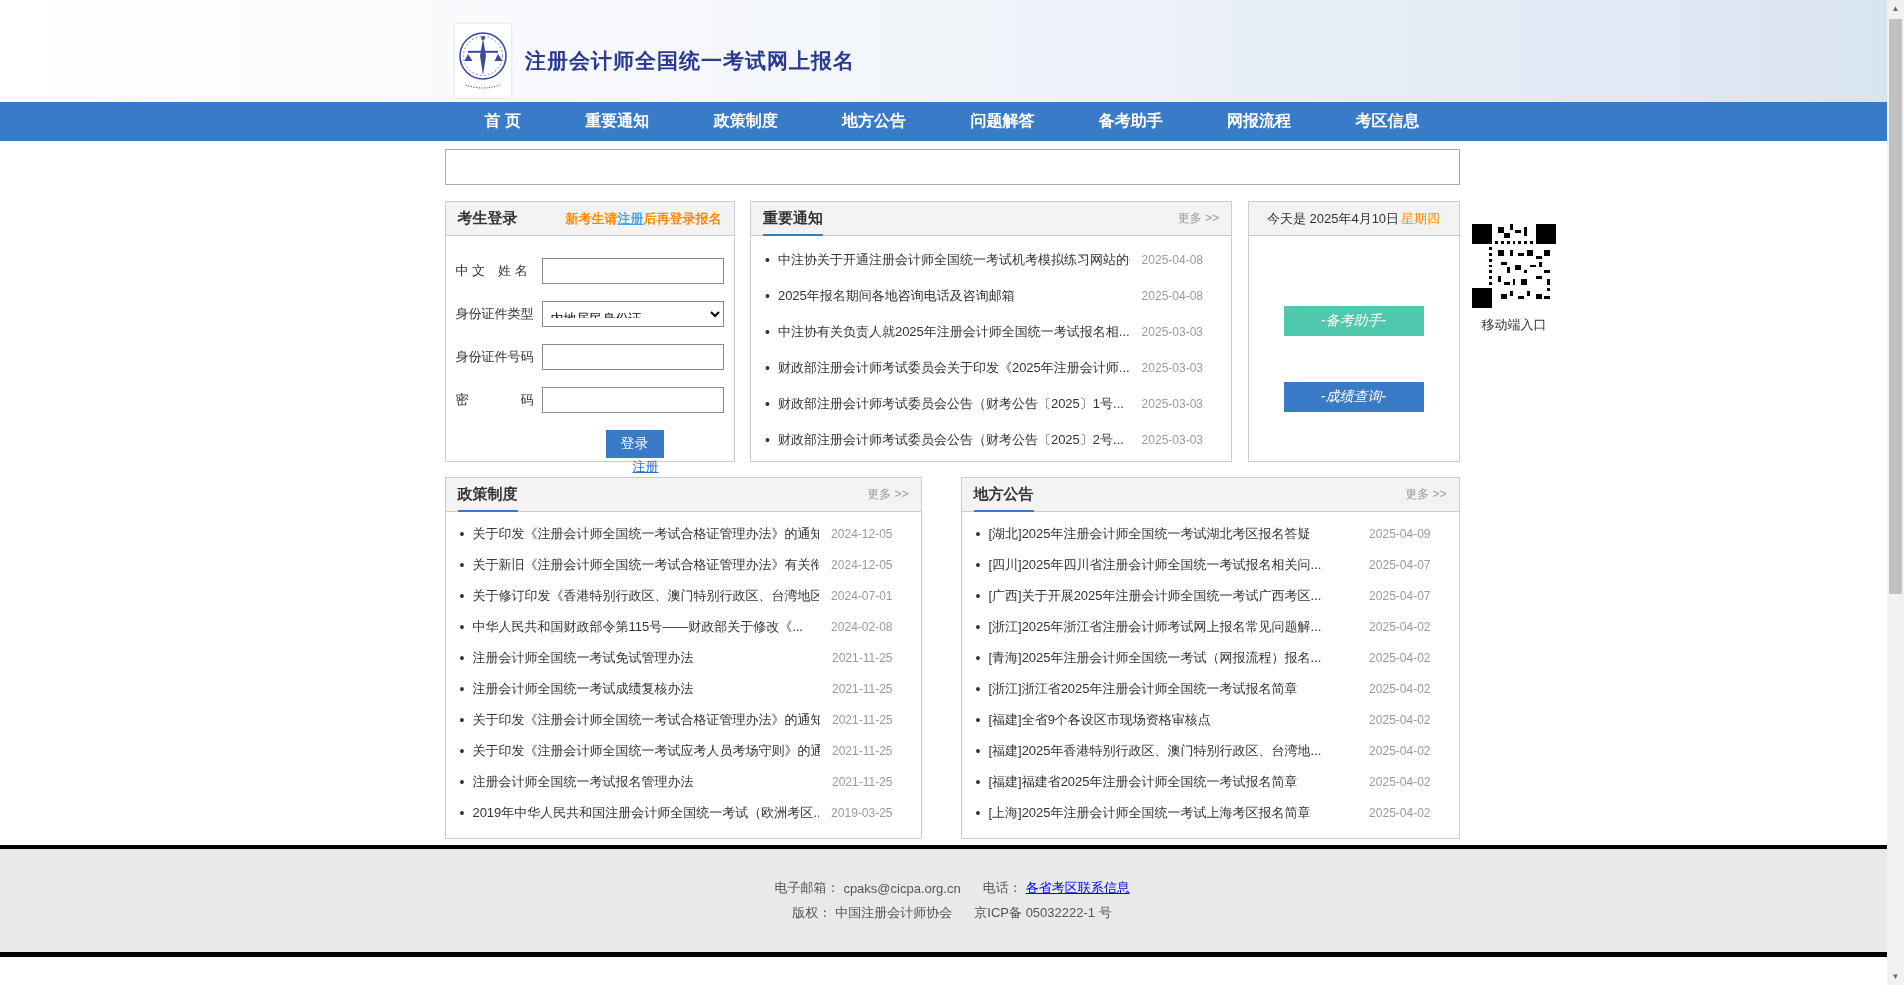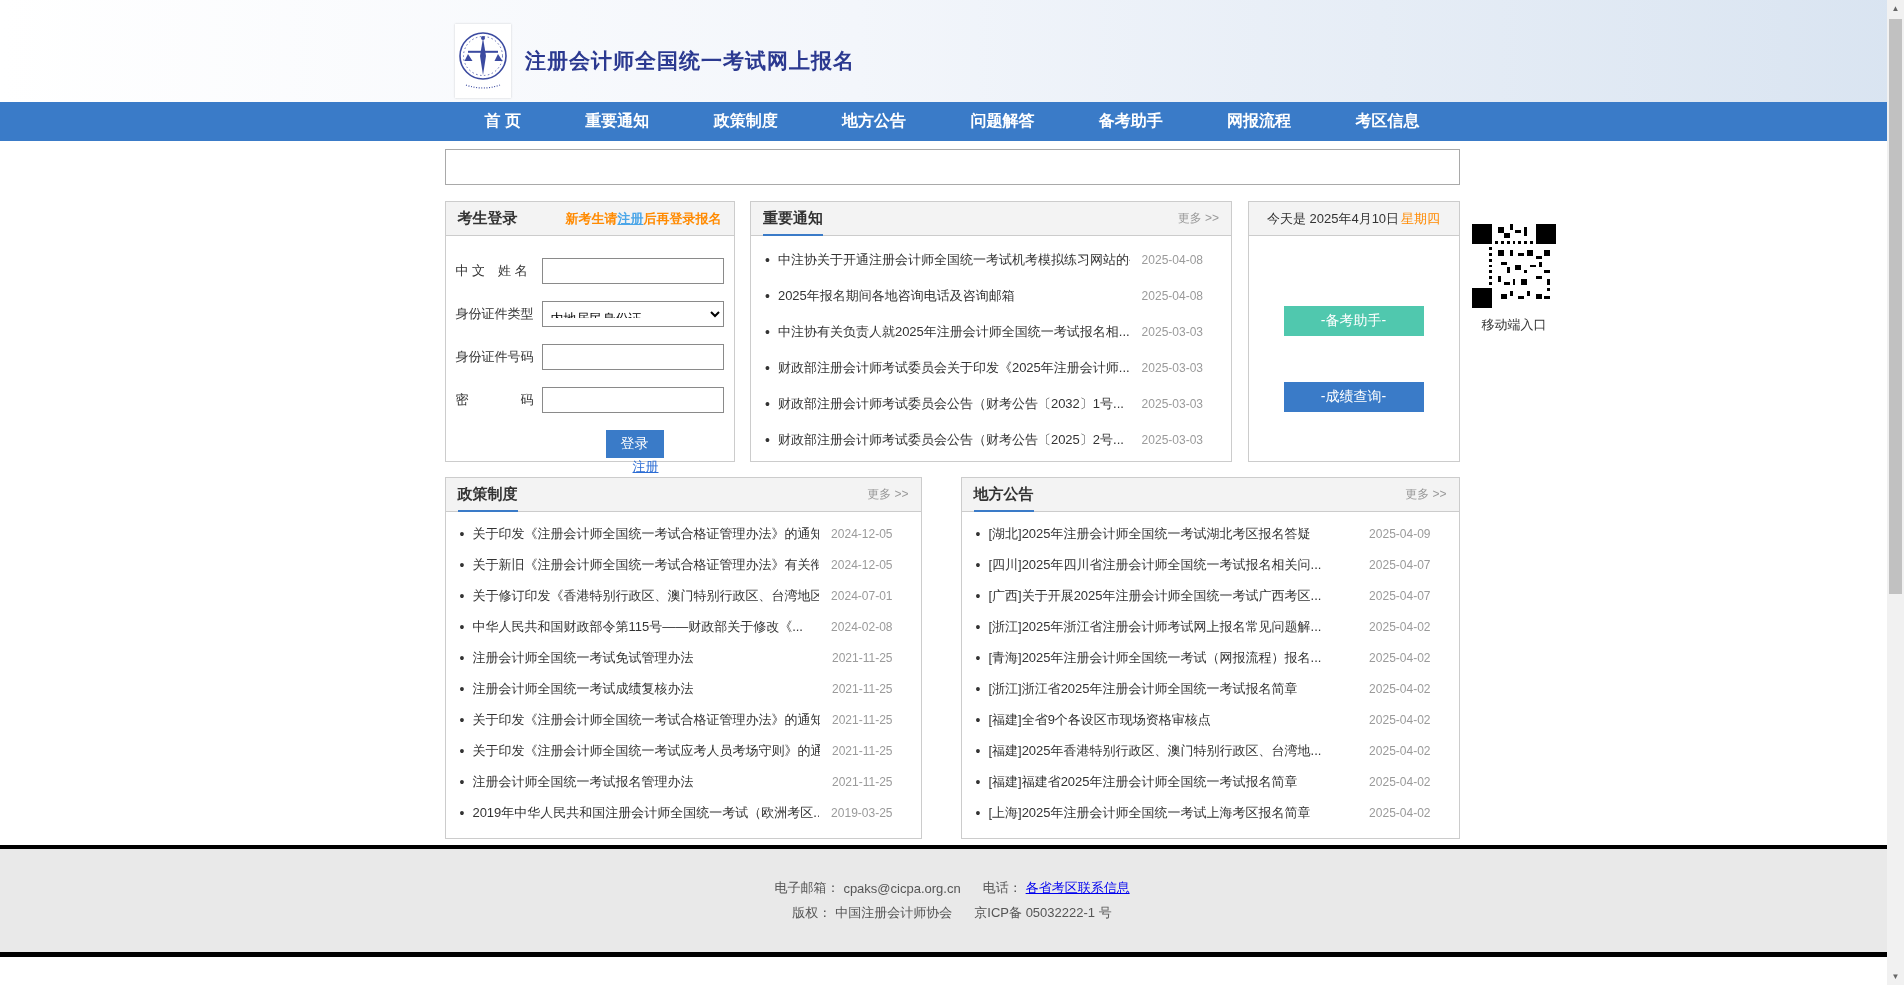--- a/index.html
+++ b/index.html
@@ -51,21 +51,21 @@
   .list-sm li { height:31px; }
   .bullet { color:#333; margin-right:8px; font-size:14px; flex:none; }
   .item-text { color:#333; font-size:13px; text-decoration:none; white-space:nowrap; overflow:hidden; flex:1; cursor:pointer; }
   .item-date { color:#9a9a9a; font-size:12px; margin-left:12px; flex:none; }
 
   
   .p-date .panel-head { justify-content:center; }
   .date-text { display:flex; align-items:center; gap:2px; font-size:13px; color:#333; white-space:nowrap; }
   .weekday { color:var(--orange,#ff8a00); }
   .date-body { flex:1; display:flex; flex-direction:column; align-items:center; }
-  .btn-wide { width:140px; height:30px; border:none; color:#fff; font-size:14px; cursor:pointer; }
+  .btn-wide { width:140px; height:30px; border:none; color:#fff; font-size:14px; cursor:pointer;font-style:italic; }
   .btn-helper { margin-top:70px; background:var(--teal,#50c8ae); }
   .btn-score { margin-top:46px; background:var(--accent,#3a7bc8); }
 
   
   .qr-block { position:absolute; left:1468px; top:224px; width:92px; text-align:center; cursor:pointer; }
   .qr-label { font-size:13px; color:#333; margin-top:4px; white-space:nowrap; }
 
   
   .footer { margin-top:6px; border-top:4px solid #000; background:#e9e9e9; height:107px; display:flex; flex-direction:column; align-items:center; justify-content:center; gap:7px; }
   .f-line { display:flex; align-items:center; gap:4px; font-size:13px; color:#555; }
@@ -176,21 +176,21 @@
             <span class="item-text">中注协有关负责人就2025年注册会计师全国统一考试报名相...</span>
             <span class="item-date">2025-03-03</span>
           </li>
         <li>
             <span class="bullet">•</span>
             <span class="item-text">财政部注册会计师考试委员会关于印发《2025年注册会计师...</span>
             <span class="item-date">2025-03-03</span>
           </li>
         <li>
             <span class="bullet">•</span>
-            <span class="item-text">财政部注册会计师考试委员会公告（财考公告〔2032〕1号...</span>
+            <span class="item-text">财政部注册会计师考试委员会公告（财考公告〔2025〕1号...</span>
             <span class="item-date">2025-03-03</span>
           </li>
         <li>
             <span class="bullet">•</span>
             <span class="item-text">财政部注册会计师考试委员会公告（财考公告〔2025〕2号...</span>
             <span class="item-date">2025-03-03</span>
           </li>
       </ul>
     </div>
 

